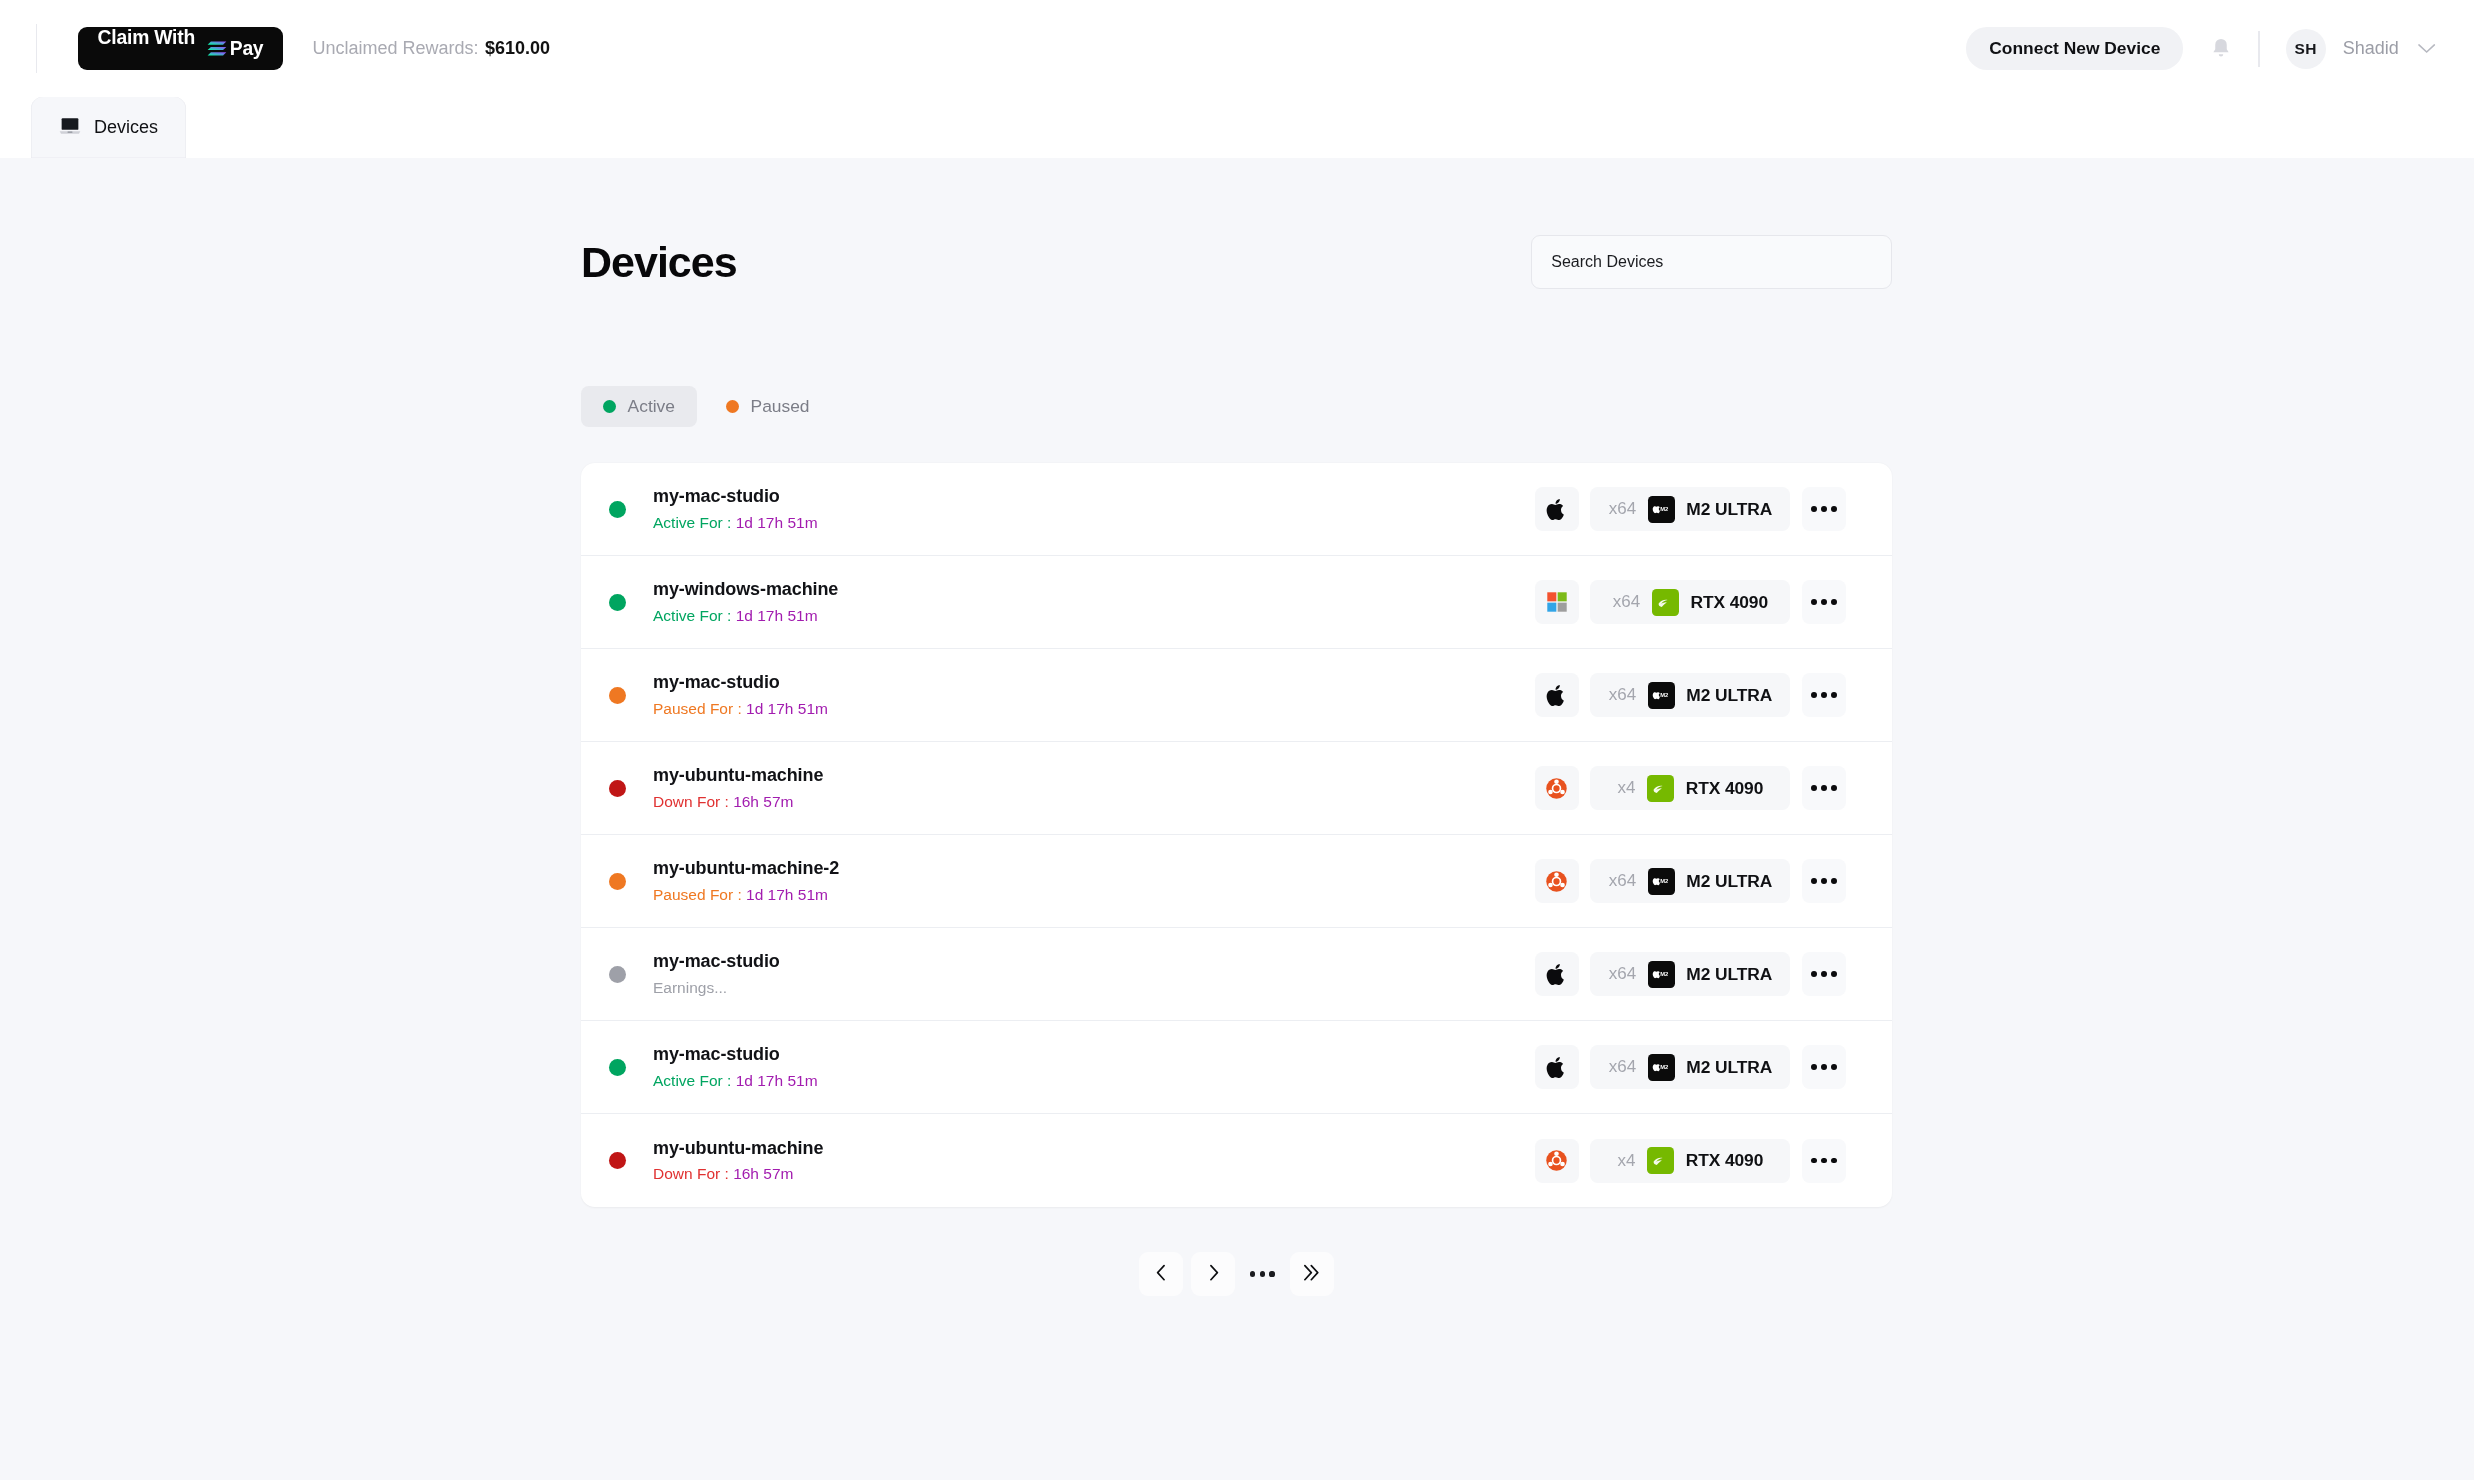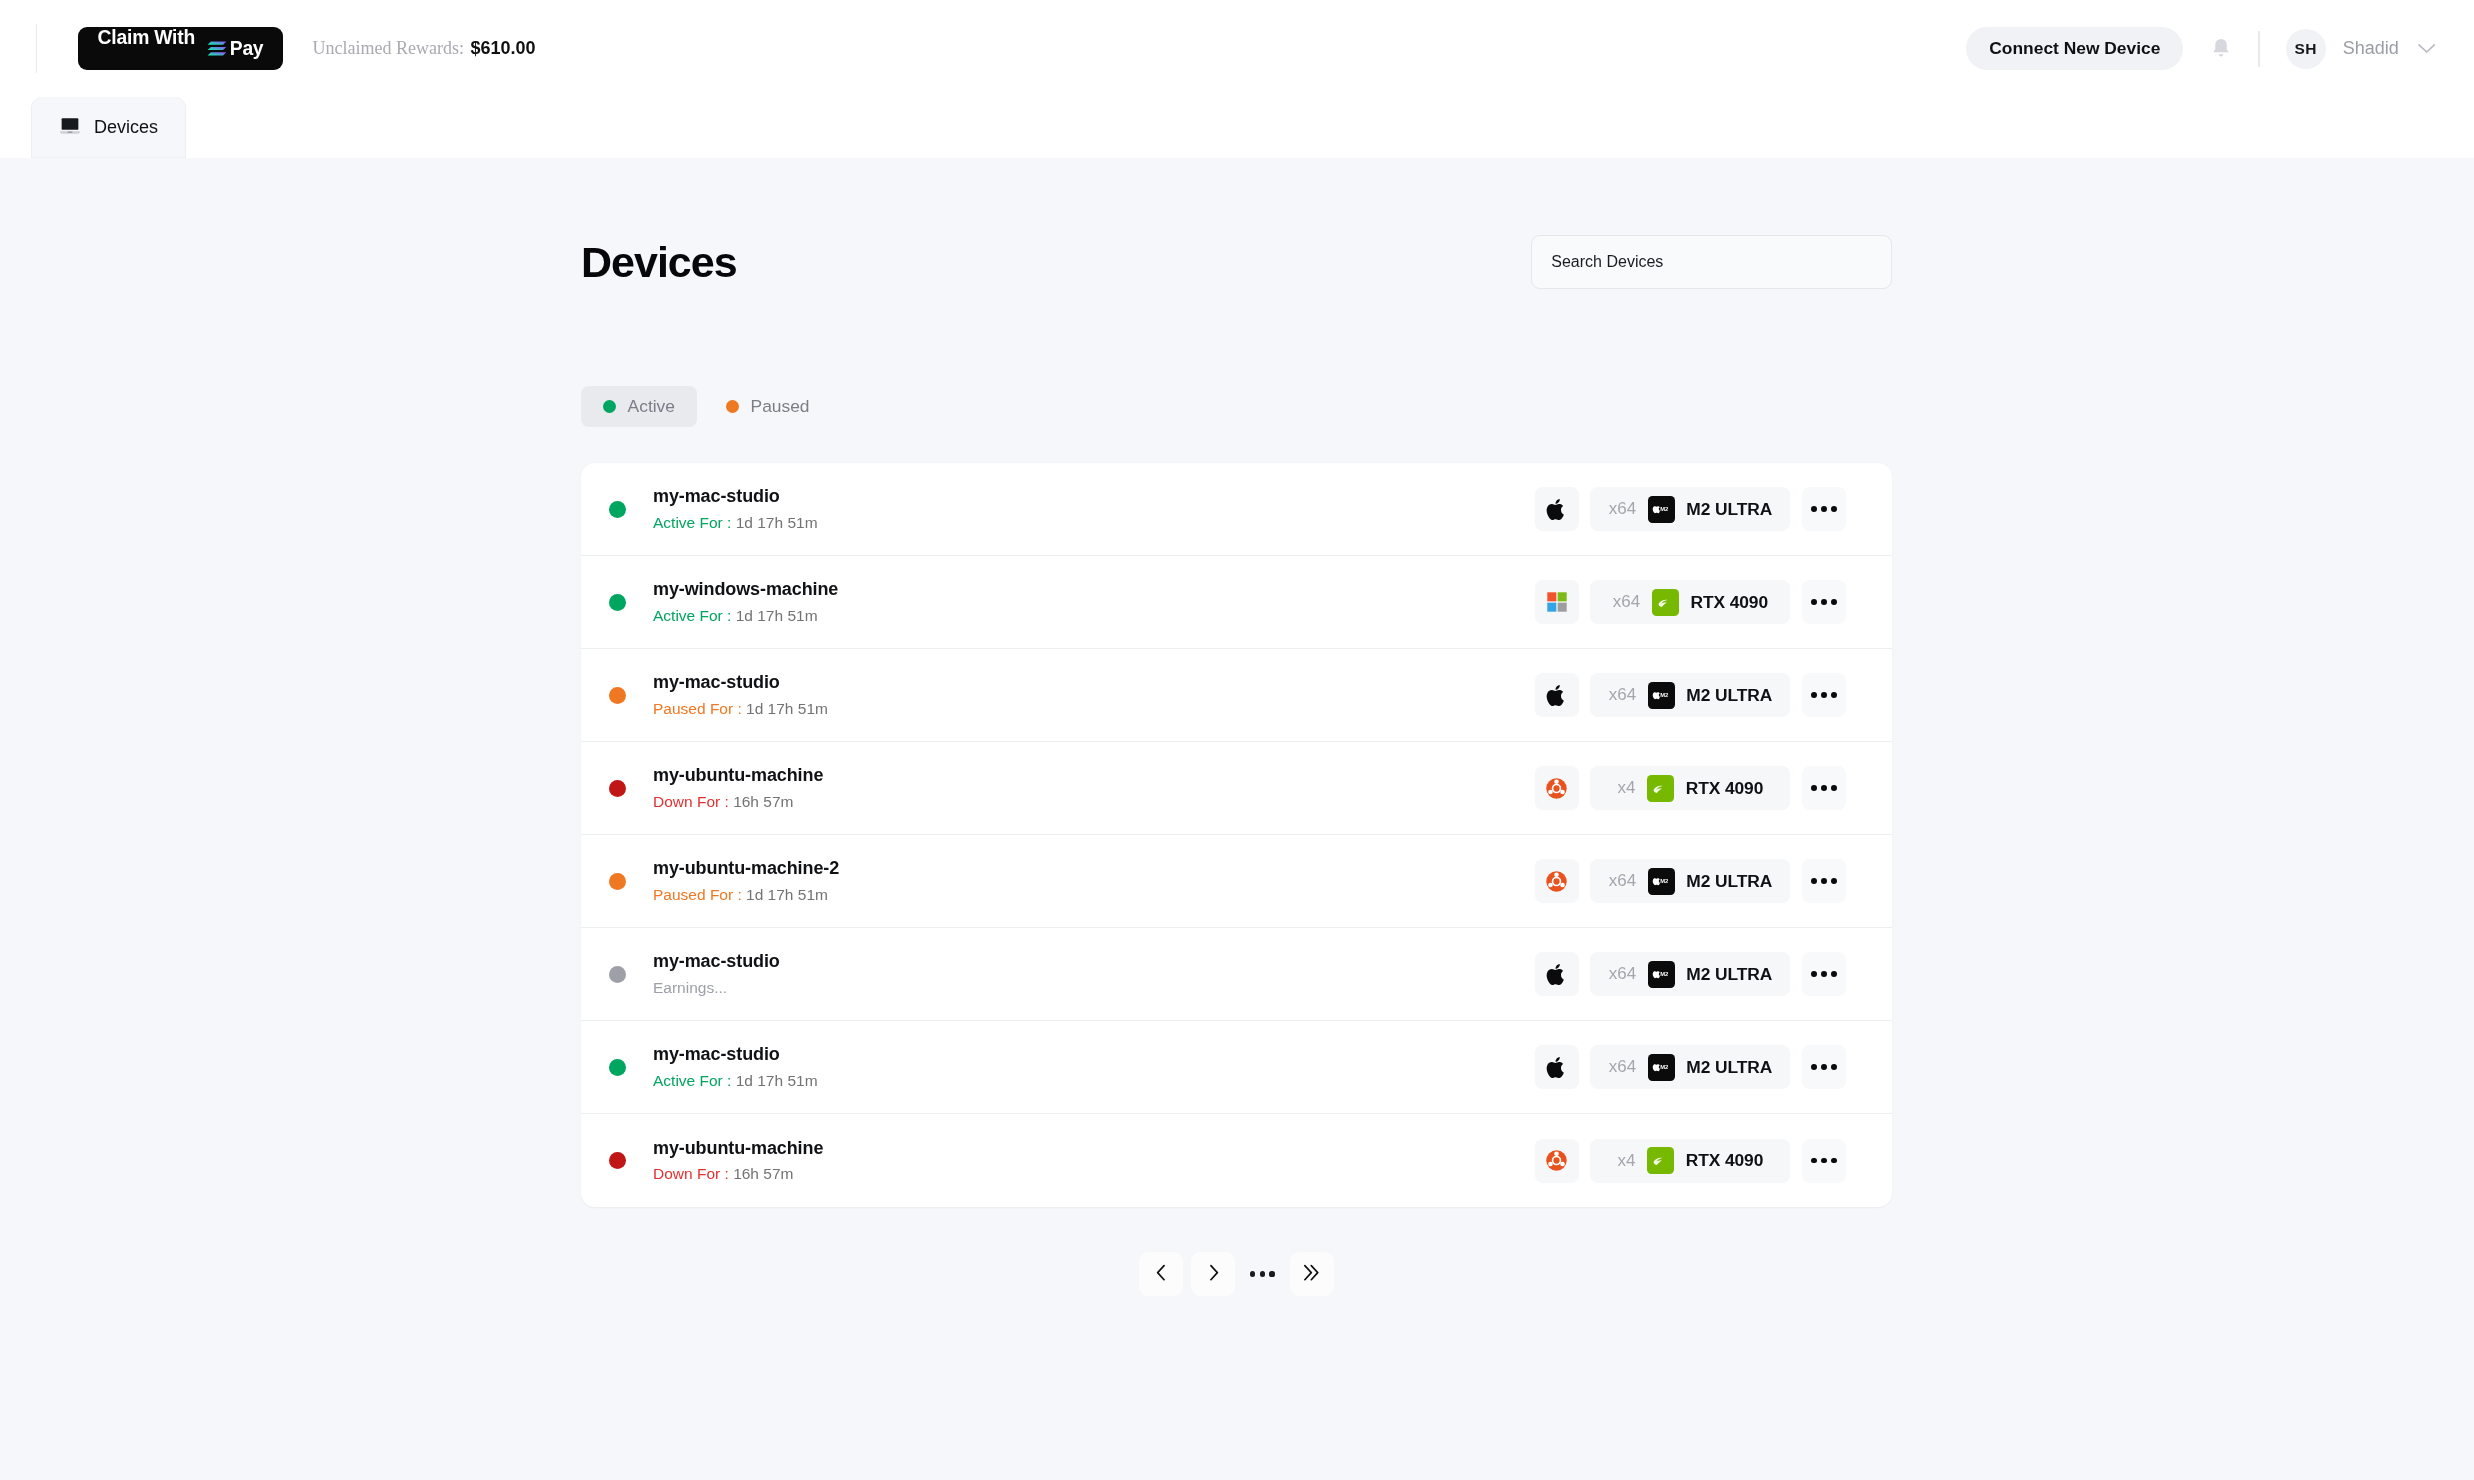--- a/index.html
+++ b/index.html
@@ -80,21 +80,21 @@
     color: #fff;
     letter-spacing: -0.3px;
   }
   .unclaimed {
     margin-left: 30px;
     font-size: 18px;
     display: flex;
     align-items: baseline;
     gap: 6.4px;
   }
-  .unclaimed .lab { color: #a9aab2; font-weight: 400; font-family: Liberation Serif, serif; }
+  .unclaimed .lab { color: #a9aab2; font-weight: 400; }
   .unclaimed .val { color: #111; font-weight: 700; }
 
   .topbar-right {
     margin-left: auto;
     margin-right: 39px;
     display: flex;
     align-items: center;
   }
   .connect-btn {
     background: #f1f2f5;
@@ -260,21 +260,21 @@
   .device-name {
     font-size: 18px;
     font-weight: 700;
     color: #111216;
     letter-spacing: -0.1px;
   }
   .device-sub {
     margin-top: 6.4px;
     font-size: 15.5px;
   }
-  .device-sub .sub-time { color: #737373; }
+  .device-sub .sub-time { color: #a21caf; }
 
   .row-right {
     margin-left: auto;
     display: flex;
     align-items: center;
     gap: 11.6px;
   }
   .os-chip {
     width: 44px; height: 44px;
     border-radius: 7.7px;

